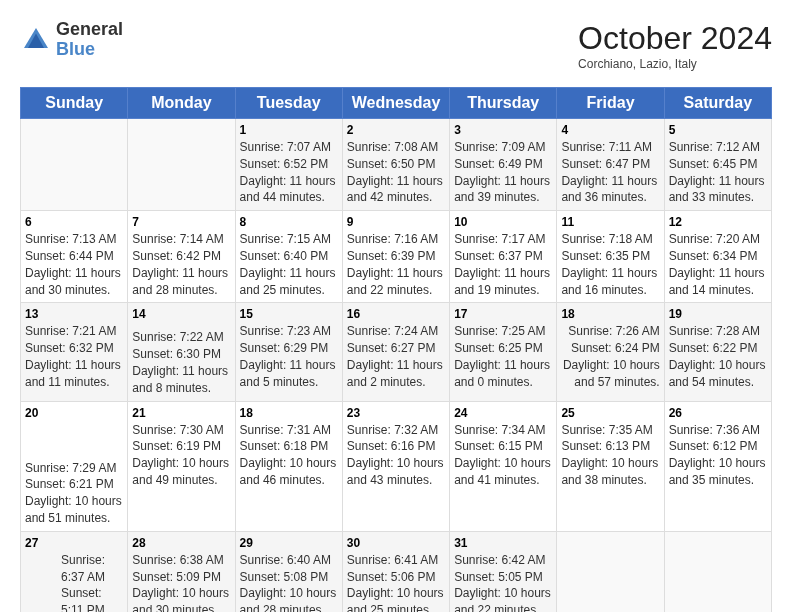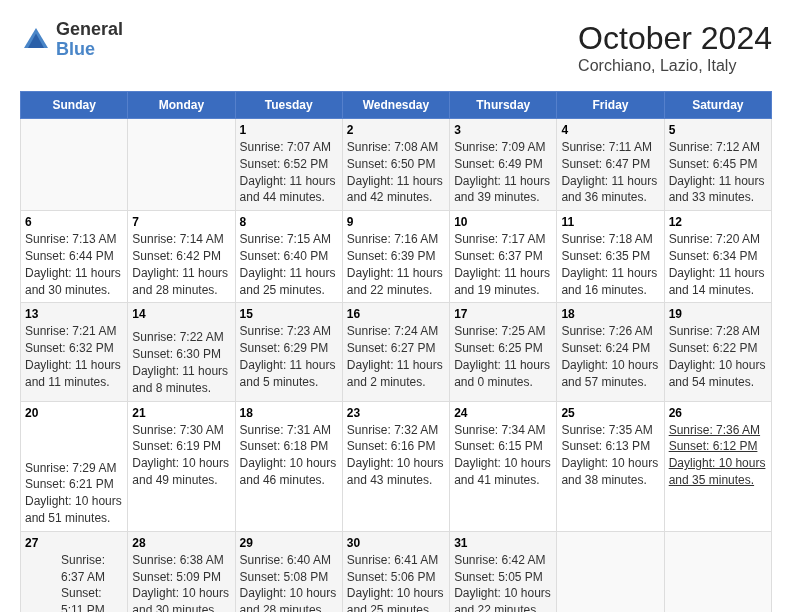--- a/index.html
+++ b/index.html
@@ -36,37 +36,37 @@
       margin-right: 4px;
     }
     .title-block {
     }
     .title-block h1 {
       font-size: 32px;
       font-weight: normal;
       color: #222;
     }
     .title-block h2 {
-      font-size: 16px;
+      font-size: 12px;
       font-weight: normal;
       color: #444;
     }
     table {
       width: 100%;
       border-collapse: collapse;
       font-size: 11px;
     }
     thead tr {
       background-color: #3a6cbf;
       color: #fff;
     }
     thead th {
       padding: 6px 4px;
       font-weight: bold;
-      font-size: 12px;
+      font-size: 16px;
       border: 1px solid #5580cc;
     }
     tbody tr {
       border-bottom: 1px solid #ccc;
     }
     tbody tr:nth-child(odd) {
       background-color: #f5f5f5;
     }
     tbody tr:nth-child(even) {
       background-color: #fff;
@@ -229,21 +229,21 @@
 Daylight: 11 hours and 2 minutes.</div>
         </td>
         <td>
           <span class="day-num">17</span>
           <div class="day-info" style="white-space: pre-line;">Sunrise: 7:25 AM
 Sunset: 6:25 PM
 Daylight: 11 hours and 0 minutes.</div>
         </td>
         <td>
           <span class="day-num">18</span>
-          <div class="day-info" style="white-space: pre-line;">Sunrise: 7:26 AM
+          <div class="day-info" style="white-space: pre-line; text-align: right;">Sunrise: 7:26 AM
 Sunset: 6:24 PM
 Daylight: 10 hours and 57 minutes.</div>
         </td>
         <td>
           <span class="day-num">19</span>
           <div class="day-info" style="white-space: pre-line;">Sunrise: 7:28 AM
 Sunset: 6:22 PM
 Daylight: 10 hours and 54 minutes.</div>
         </td>
       </tr>
@@ -279,21 +279,21 @@
 Daylight: 10 hours and 41 minutes.</div>
         </td>
         <td>
           <span class="day-num">25</span>
           <div class="day-info" style="white-space: pre-line;">Sunrise: 7:35 AM
 Sunset: 6:13 PM
 Daylight: 10 hours and 38 minutes.</div>
         </td>
         <td>
           <span class="day-num">26</span>
-          <div class="day-info" style="white-space: pre-line; text-decoration: underline;">Sunrise: 7:36 AM
+          <div class="day-info" style="white-space: pre-line;">Sunrise: 7:36 AM
 Sunset: 6:12 PM
 Daylight: 10 hours and 35 minutes.</div>
         </td>
       </tr>
       <tr>
         <td>
           <span class="day-num">27</span>
           <div class="day-info" style="white-space: pre-line; margin-left: 36px;">Sunrise: 6:37 AM
 Sunset: 5:11 PM
 Daylight: 10 hours and 33 minutes.</div>

